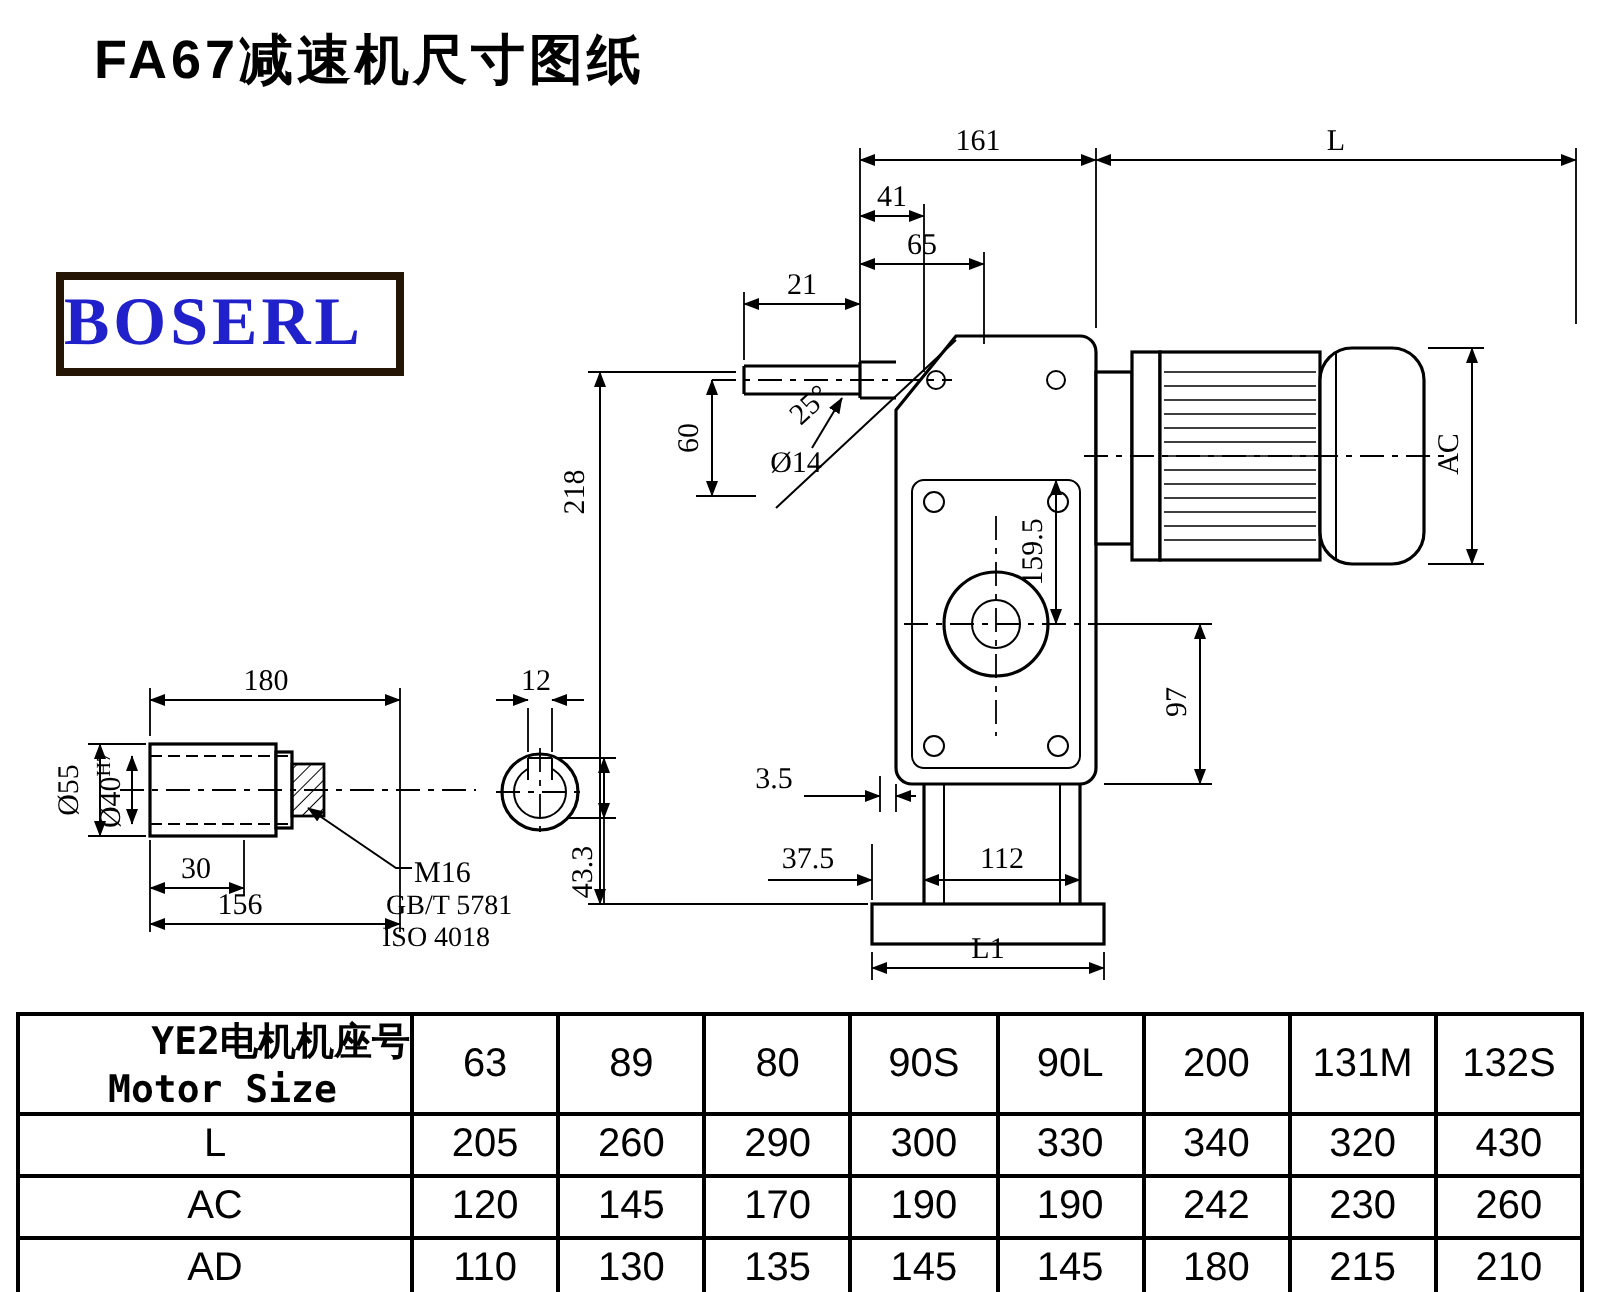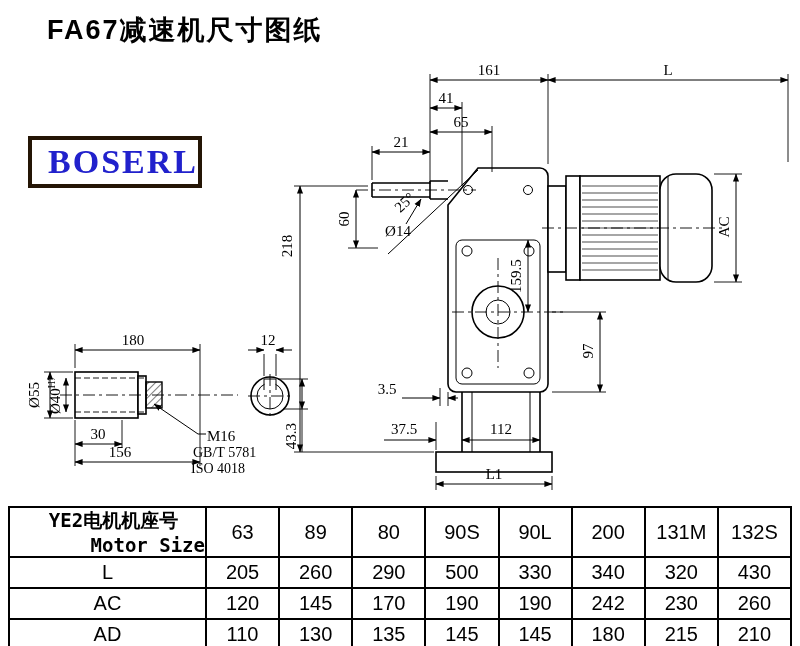--- a/index.html
+++ b/index.html
@@ -1,21 +1,21 @@
 <!DOCTYPE html>
 <html><head>
 <meta charset="utf-8">
 <style>
   html,body{margin:0;padding:0;background:#fff;}
   .page{position:relative;width:800px;height:646px;background:#fff;overflow:hidden;
         font-family:"Liberation Sans",sans-serif;color:#000;}
   .title{position:absolute;left:47px;top:12px;font-size:27px;font-weight:bold;
          letter-spacing:2px;white-space:nowrap;}
   .logo{position:absolute;left:28px;top:136px;width:166px;height:44px;
-        border:4px solid #241505;display:flex;align-items:center;justify-content:flex-end;
+        border:4px solid #241505;display:flex;align-items:center;justify-content:flex-start;
         background:#fff;}
   .logo span{font-family:"Liberation Serif",serif;font-weight:bold;font-size:34px;
         color:#2121cc;letter-spacing:2px;line-height:1;}
   svg.draw{position:absolute;left:0;top:0;}
   .ol{fill:none;stroke:#000;stroke-width:1.6;}
   .ol2{fill:#fff;stroke:#000;stroke-width:1.6;}
   .thin{fill:none;stroke:#000;stroke-width:1;}
   .fins{fill:none;stroke:#000;stroke-width:0.7;}
   .cl{fill:none;stroke:#000;stroke-width:0.9;stroke-dasharray:12 4 3 4;}
   .hid{fill:none;stroke:#000;stroke-width:0.9;stroke-dasharray:6 3;}
@@ -23,22 +23,22 @@
   .ext{fill:none;stroke:#000;stroke-width:0.9;}
   .dimt{font:15px "Liberation Serif",serif;fill:#000;}
   .dimts{font:14px "Liberation Serif",serif;fill:#000;}
   .mid{text-anchor:middle;}
   .spec{position:absolute;left:8px;top:506px;width:784px;border-collapse:collapse;
         table-layout:fixed;}
   .spec td{border:2px solid #000;text-align:center;font-size:20px;padding:0;
         height:29px;background:#fff;}
   .spec tr.hdr td{height:48px;}
   .spec td.c0{width:195px;}
-  .spec .cn{font:600 19px "DejaVu Sans Mono",monospace;text-align:center;padding-left:12px;}
-  .spec .en{font:600 19px "DejaVu Sans Mono",monospace;text-align:right;padding-left:34px;}
+  .spec .cn{font:600 19px "DejaVu Sans Mono",monospace;text-align:right;padding-left:12px;}
+  .spec .en{font:600 19px "DejaVu Sans Mono",monospace;text-align:left;padding-left:44px;}
 </style>
 </head>
 <body>
 
 <div class="page">
 
   <div class="title">FA67减速机尺寸图纸</div>
 
   <div class="logo">
     <span>BOSERL</span>
@@ -221,21 +221,21 @@
       <td>90L</td>
       <td>200</td>
       <td>131M</td>
       <td>132S</td>
     </tr>
     <tr>
       <td>L</td>
       <td>205</td>
       <td>260</td>
       <td>290</td>
-      <td>500</td>
+      <td>300</td>
       <td>330</td>
       <td>340</td>
       <td>320</td>
       <td>430</td>
     </tr>
     <tr>
       <td>AC</td>
       <td>120</td>
       <td>145</td>
       <td>170</td>

